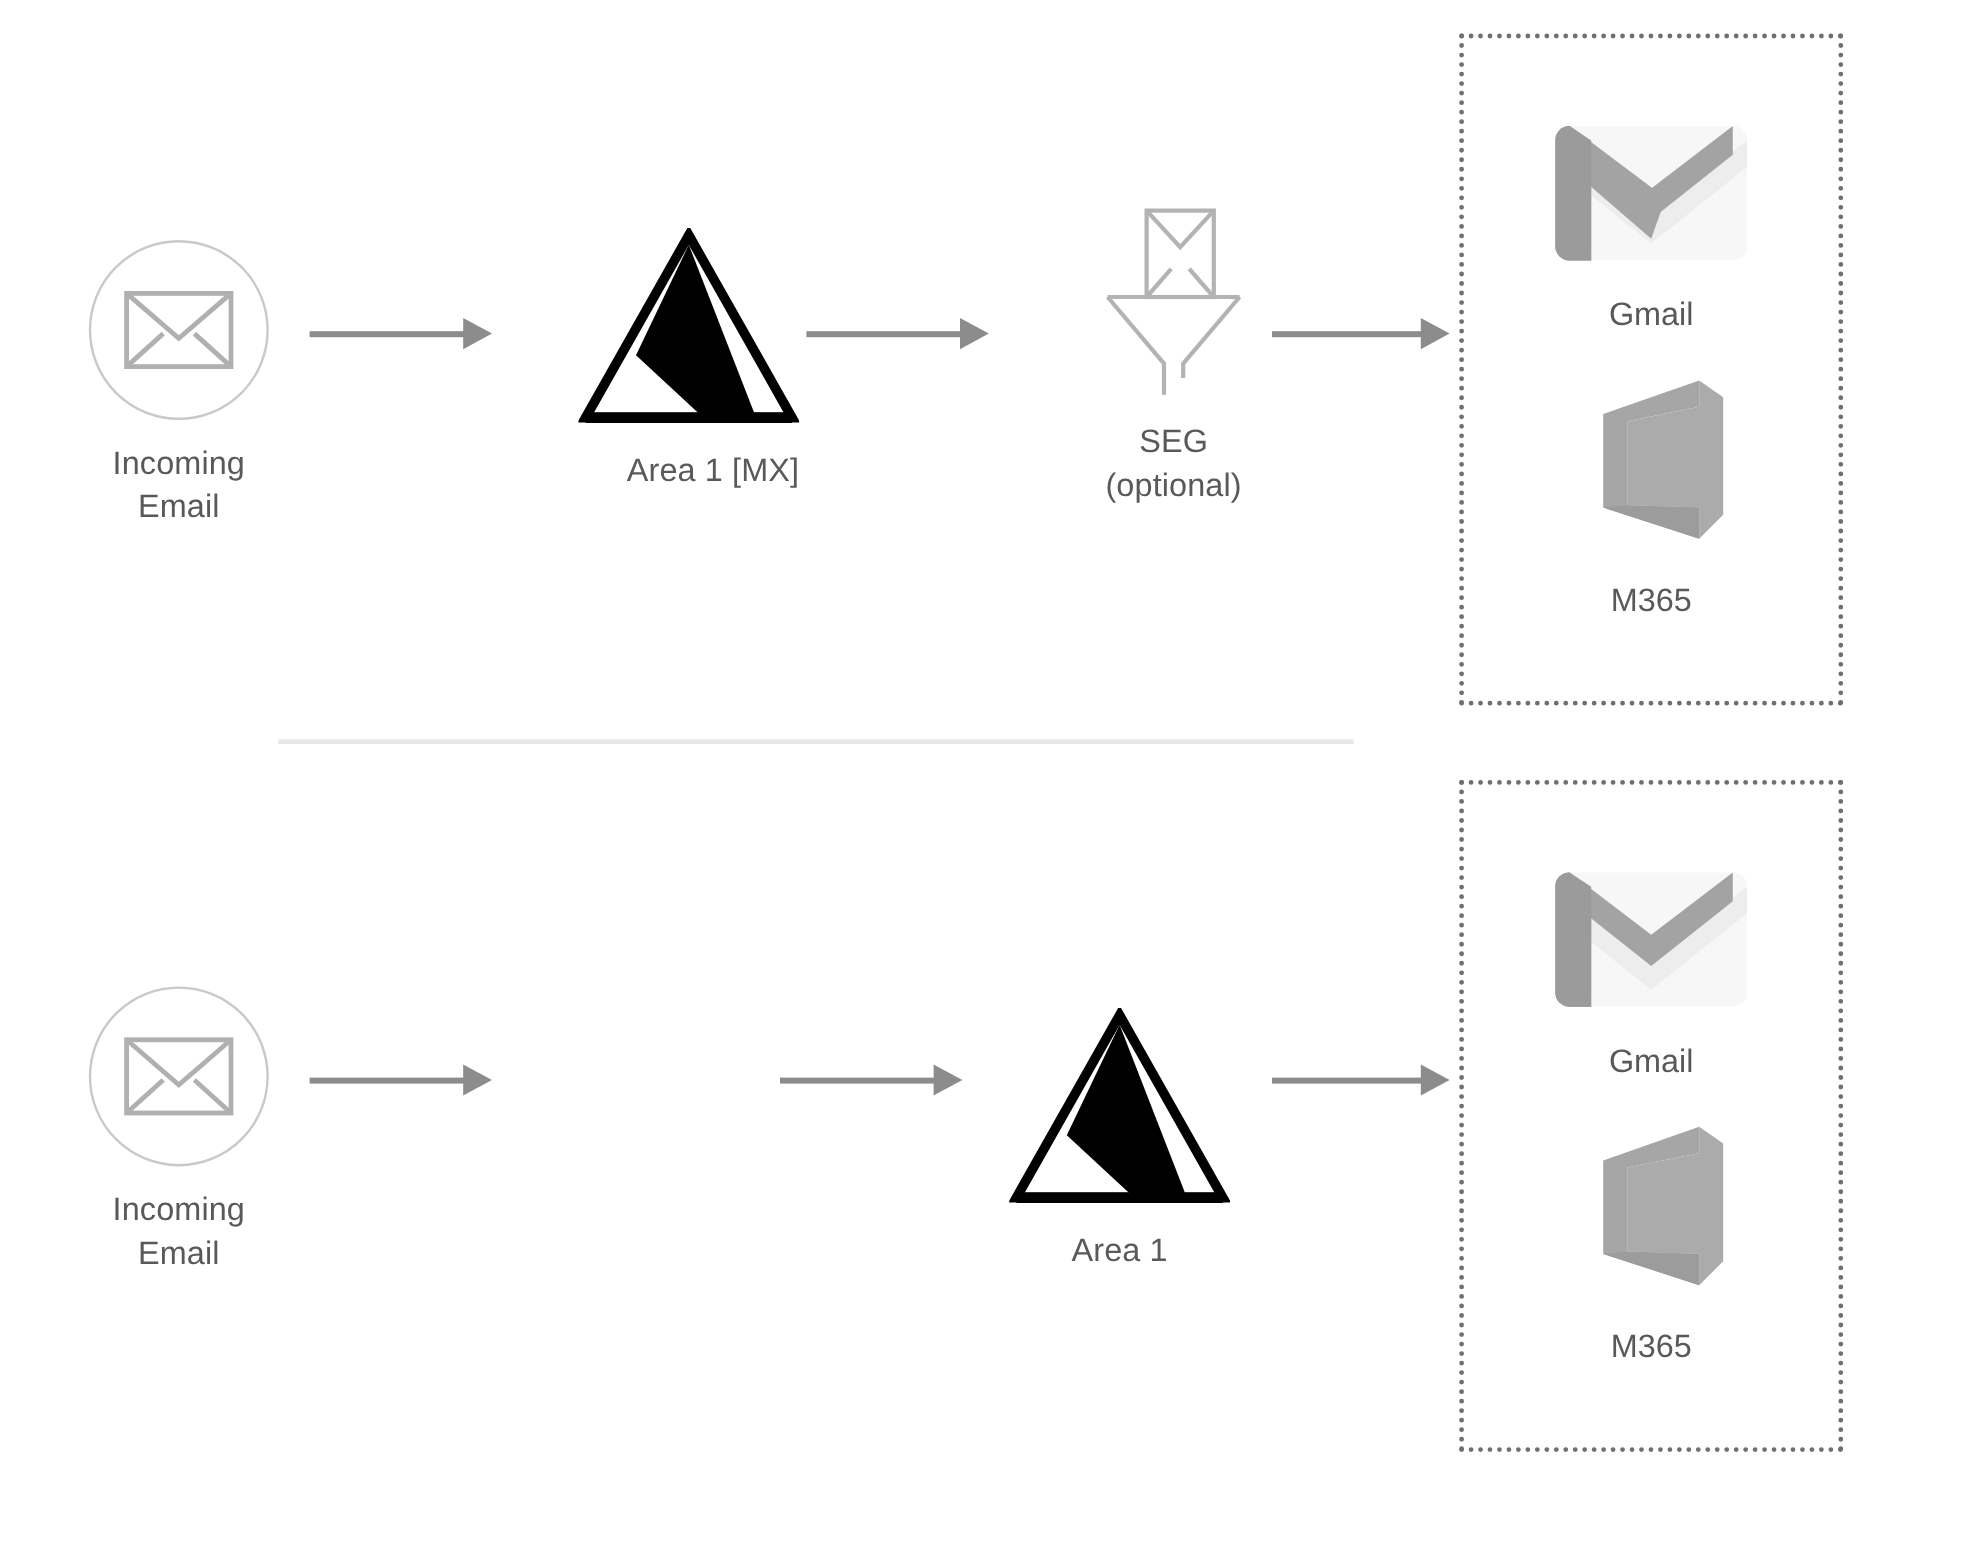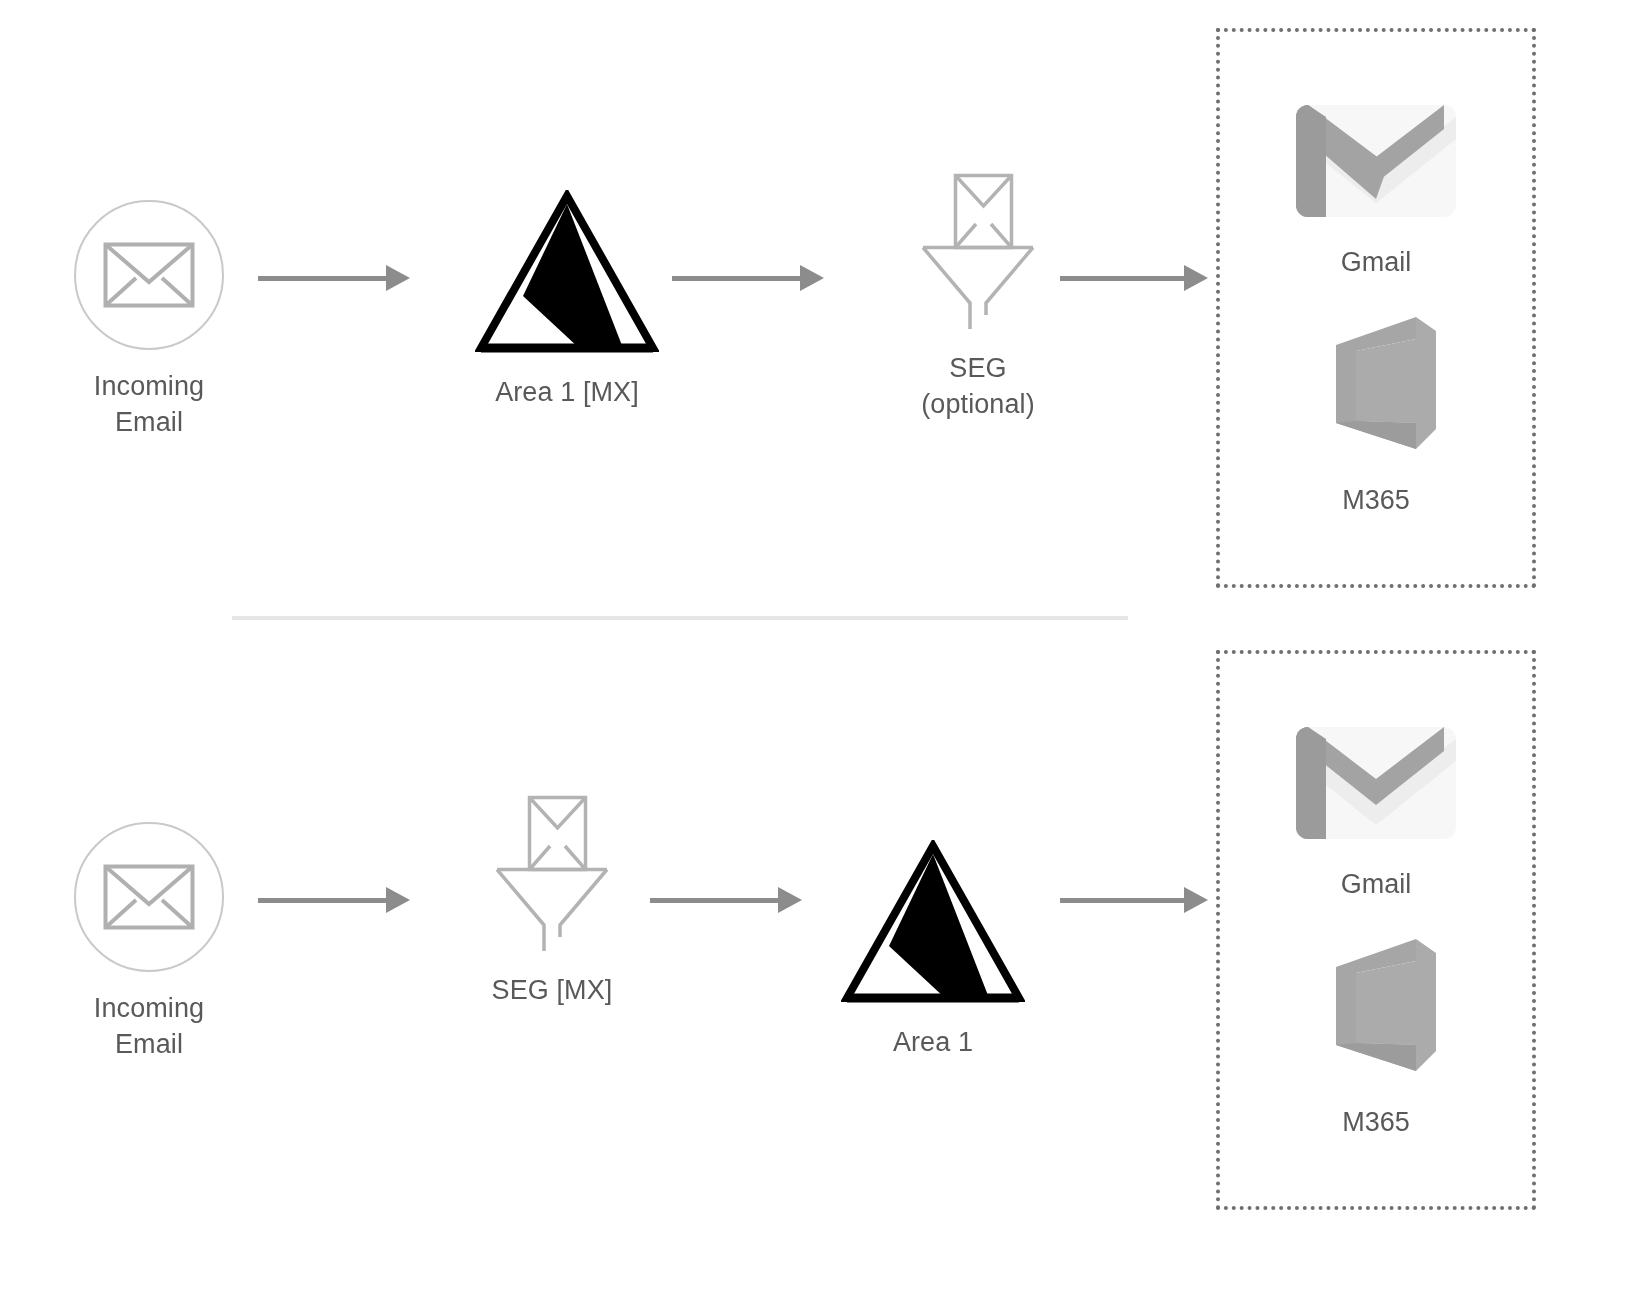--- a/index.html
+++ b/index.html
@@ -114,21 +114,21 @@
       </svg>
     </div>
     <div class="node-label">Incoming Email</div>
   </div>
 
   <div class="arrow" style="left:258px; top:266px; width:152px;">
     <div class="shaft"></div>
     <div class="head"></div>
   </div>
 
-  <div class="node" style="left:452px; top:190px; width:230px;">
+  <div class="node" style="left:436px; top:190px; width:230px;align-items:flex-end;">
     <div>
       <svg width="184" height="166" viewBox="0 0 184 166" aria-hidden="true">
 
         <path d="M92 6 L178 158 L6 158 Z" fill="none" stroke="#000000" stroke-width="8" stroke-linejoin="miter"></path>
 
         <path d="M92 14 L148 158 L104 158 L48 106 Z" fill="#000000"></path>
 
         <path d="M6 158 L178 158" stroke="#000000" stroke-width="9" fill="none"></path>
       </svg>
     </div>
@@ -204,34 +204,20 @@
       </svg>
     </div>
     <div class="node-label">Incoming Email</div>
   </div>
 
   <div class="arrow" style="left:258px; top:888px; width:152px;">
     <div class="shaft"></div>
     <div class="head"></div>
   </div>
 
-  <div class="node" style="left:452px; top:794px; width:200px;">
-    <div>
-      <svg width="118" height="160" viewBox="0 0 118 160" aria-hidden="true">
-        <rect x="36.5" y="3.5" width="56" height="72" fill="none" stroke="#b3b3b3" stroke-width="3.5"></rect>
-        <path d="M36.5 3.5 L64.5 34 L92.5 3.5" fill="none" stroke="#b3b3b3" stroke-width="3.5"></path>
-        <path d="M36.5 75.5 L57 52" fill="none" stroke="#b3b3b3" stroke-width="3.5"></path>
-        <path d="M92.5 75.5 L72 52" fill="none" stroke="#b3b3b3" stroke-width="3.5"></path>
-        <path d="M4 75.5 L114 75.5" fill="none" stroke="#b3b3b3" stroke-width="3.5"></path>
-        <path d="M4 75.5 L51 131 L51 157" fill="none" stroke="#b3b3b3" stroke-width="3.5"></path>
-        <path d="M114 75.5 L67 131 L67 143" fill="none" stroke="#b3b3b3" stroke-width="3.5"></path>
-      </svg>
-    </div>
-    <div class="node-label">SEG [MX]</div>
-  </div>
 
   <div class="arrow" style="left:650px; top:888px; width:152px;">
     <div class="shaft"></div>
     <div class="head"></div>
   </div>
 
   <div class="node" style="left:818px; top:840px; width:230px;">
     <div>
       <svg width="184" height="166" viewBox="0 0 184 166" aria-hidden="true">
         <path d="M92 6 L178 158 L6 158 Z" fill="none" stroke="#000000" stroke-width="8" stroke-linejoin="miter"></path>

